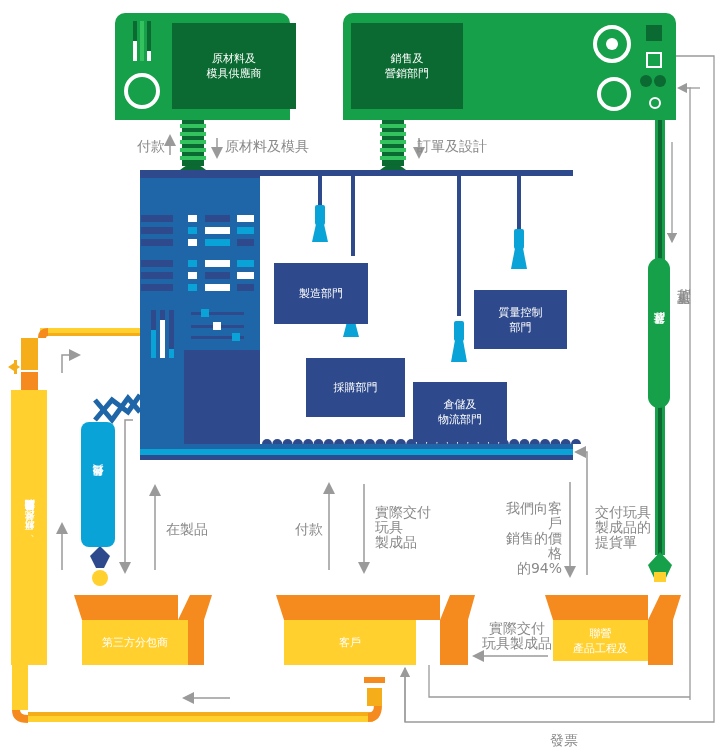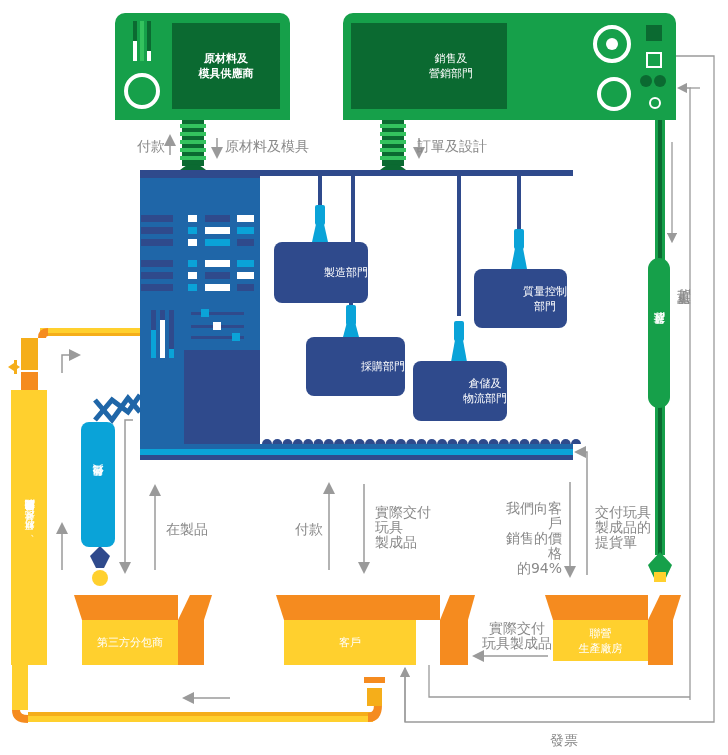--- a/index.html
+++ b/index.html
@@ -2,21 +2,21 @@
 <html><head>
 <meta charset="utf-8">
 <style>
   html,body{margin:0;padding:0;background:#ffffff;}
   body{width:728px;height:755px;position:relative;overflow:hidden;font-family:"DejaVu Sans",sans-serif;}
   .abs{position:absolute;}
   .txt{font-size:11px;line-height:15px;color:#ffffff;text-align:center;}
   .gtxt{font-size:14px;line-height:15px;color:#8a8a8a;}
   .panel-green{background:#16a04a;border-radius:10px 10px 0 0;}
   .dark-green{background:#0b6a31;display:flex;align-items:center;justify-content:center;}
-  .dept{background:#2f4a8c;border-radius:8px;display:flex;align-items:center;justify-content:flex-end;}
+  .dept{background:#2f4a8c;border-radius:0;display:flex;align-items:center;justify-content:center;margin-top:21px;}
   .box-front{background:#ffd02e;display:flex;align-items:center;justify-content:center;}
   .vtext{writing-mode:vertical-rl;}
   svg{position:absolute;left:0;top:0;}
 </style>
 </head>
 <body>
 
 <svg width="728" height="755" viewBox="0 0 728 755">
   <defs>
     <marker id="ah" markerWidth="8" markerHeight="8" refX="4" refY="4" orient="auto">
@@ -231,30 +231,30 @@
 
 <div class="abs panel-green" style="left:115px;top:13px;width:175px;height:107px;">
   <div class="abs" style="left:18px;top:8px;width:20px;height:40px;">
     <div class="abs" style="left:0;top:0;width:4px;height:40px;background:#0b6a31"></div>
     <div class="abs" style="left:0;top:20px;width:4px;height:20px;background:#fff"></div>
     <div class="abs" style="left:7px;top:0;width:4px;height:40px;background:#34c25e"></div>
     <div class="abs" style="left:14px;top:0;width:4px;height:40px;background:#0b6a31"></div>
     <div class="abs" style="left:14px;top:30px;width:4px;height:10px;background:#fff"></div>
   </div>
   <div class="abs" style="left:9px;top:60px;width:28px;height:28px;border:4px solid #fff;border-radius:50%;"></div>
-  <div class="abs dark-green" style="left:57px;top:10px;width:108px;height:86px;font-weight:bold;">
+  <div class="abs dark-green" style="left:57px;top:10px;width:124px;height:86px;">
     <div class="txt">
       <div>原材料及</div>
       <div>模具供應商</div>
     </div>
   </div>
 </div>
 
 <div class="abs panel-green" style="left:343px;top:13px;width:333px;height:107px;">
-  <div class="abs dark-green" style="left:8px;top:10px;width:112px;height:86px;padding-left:44px;">
+  <div class="abs dark-green" style="left:8px;top:10px;width:112px;height:86px;">
     <div class="txt">
       <div>銷售及</div>
       <div>營銷部門</div>
     </div>
   </div>
   <div class="abs" style="left:250px;top:12px;width:30px;height:30px;border:4px solid #fff;border-radius:50%;">
     <div class="abs" style="left:9px;top:9px;width:12px;height:12px;background:#fff;border-radius:50%;"></div>
   </div>
   <div class="abs" style="left:254px;top:64px;width:26px;height:26px;border:4px solid #fff;border-radius:50%;"></div>
   <div class="abs" style="left:303px;top:12px;width:16px;height:16px;background:#0b6a31;"></div>
@@ -315,30 +315,30 @@
   <div>我們向客戶</div>
   <div>銷售的價格</div>
   <div>的94%</div>
 </div>
 <div class="abs gtxt" style="left:595px;top:505px;">
   <div>交付玩具</div>
   <div>製成品的</div>
   <div>提貨單</div>
 </div>
 
-<div class="abs box-front" style="left:82px;top:620px;width:96px;height:45px;">
+<div class="abs box-front" style="left:82px;top:620px;width:106px;height:45px;">
   <div class="txt">第三方分包商</div>
 </div>
 <div class="abs box-front" style="left:284px;top:620px;width:132px;height:45px;">
   <div class="txt">客戶</div>
 </div>
 <div class="abs box-front" style="left:553px;top:620px;width:95px;height:41px;">
   <div class="txt">
     <div>聯營</div>
-    <div>生產廠房</div>
+    <div>產品工程及</div>
   </div>
 </div>
 
 <div class="abs gtxt" style="left:482px;top:621px;text-align:center;">
   <div>實際交付</div>
   <div>玩具製成品</div>
 </div>
 <div class="abs gtxt" style="left:550px;top:733px;">發票</div>
 
 </body></html>

